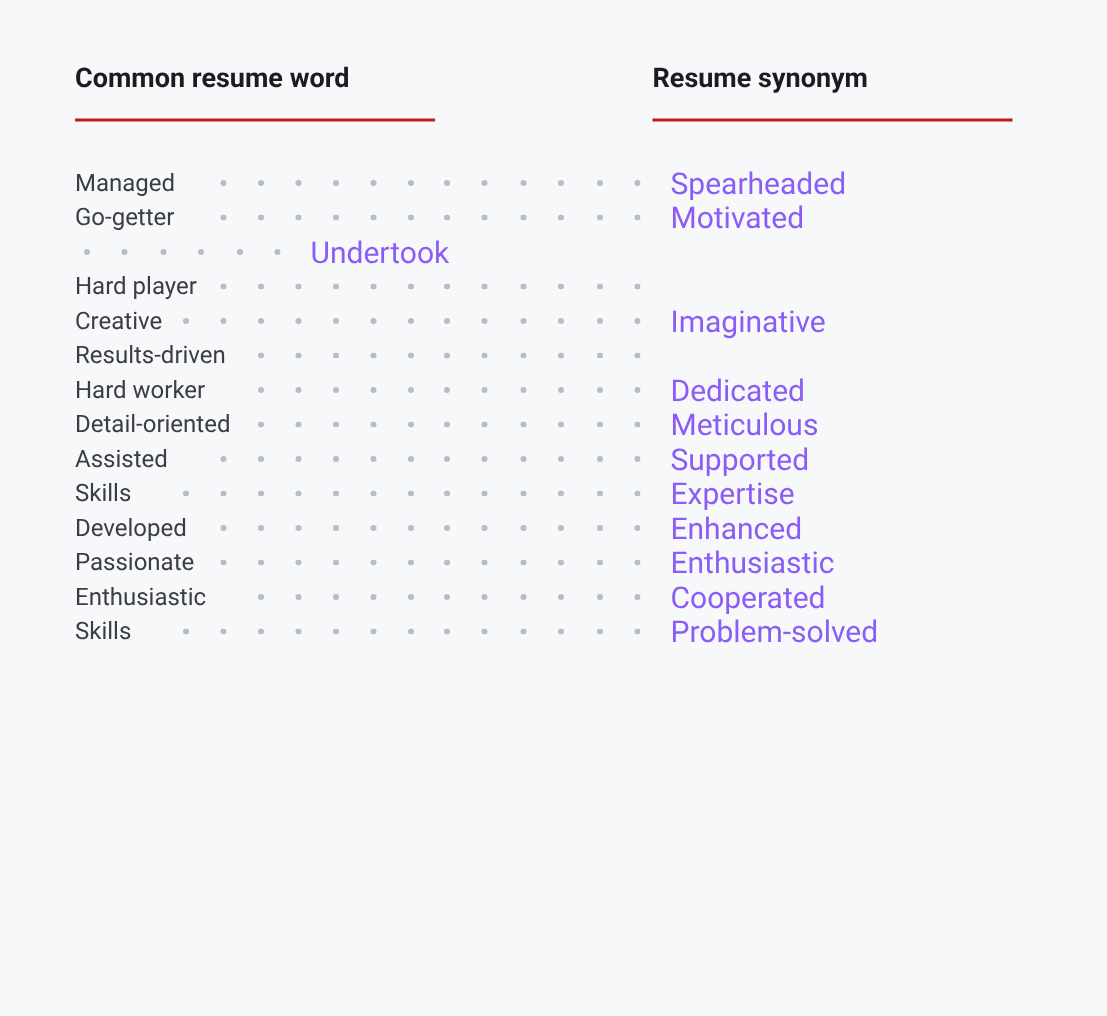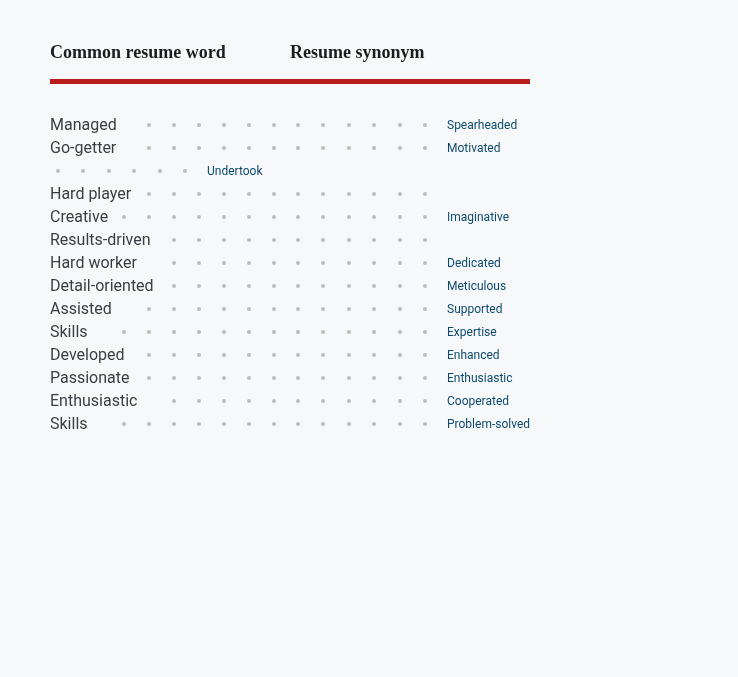--- a/index.html
+++ b/index.html
@@ -20,32 +20,32 @@
     }
     .headers {
       display: flex;
       margin-bottom: 30px;
     }
     .header-left {
       width: 240px;
       flex-shrink: 0;
     }
     .header-right {
+      margin-left: 145px;
       width: 240px;
       flex-shrink: 0;
     }
     .header-title {
       font-size: 18px;
       font-weight: 700;
       color: #1a1c20;
       padding-bottom: 16px;
-      border-bottom: 5px solid #b91c1c;
+      border-bottom: 2px solid #b91c1c;
       display: inline-block;
       width: 100%;
-      font-family: Liberation Serif, serif;
     }
     .rows {
       display: flex;
       flex-direction: column;
       gap: 2px;
     }
     .row {
       display: flex;
       align-items: center;
       height: 21px;
@@ -66,22 +66,22 @@
       overflow: hidden;
     }
     .dot {
       width: 4px;
       height: 4px;
       border-radius: 50%;
       background: #b8bcc4;
       flex-shrink: 0;
     }
     .word-right {
-      font-size: 12px;
-      color: #0c4a6e;
+      font-size: 20px;
+      color: #8b5cf6;
       white-space: nowrap;
       width: 240px;
       flex-shrink: 0;
       text-align: left;
       padding-left: 12px;
     }
     .left-col {
       width: 240px;
       flex-shrink: 0;
       display: flex;

